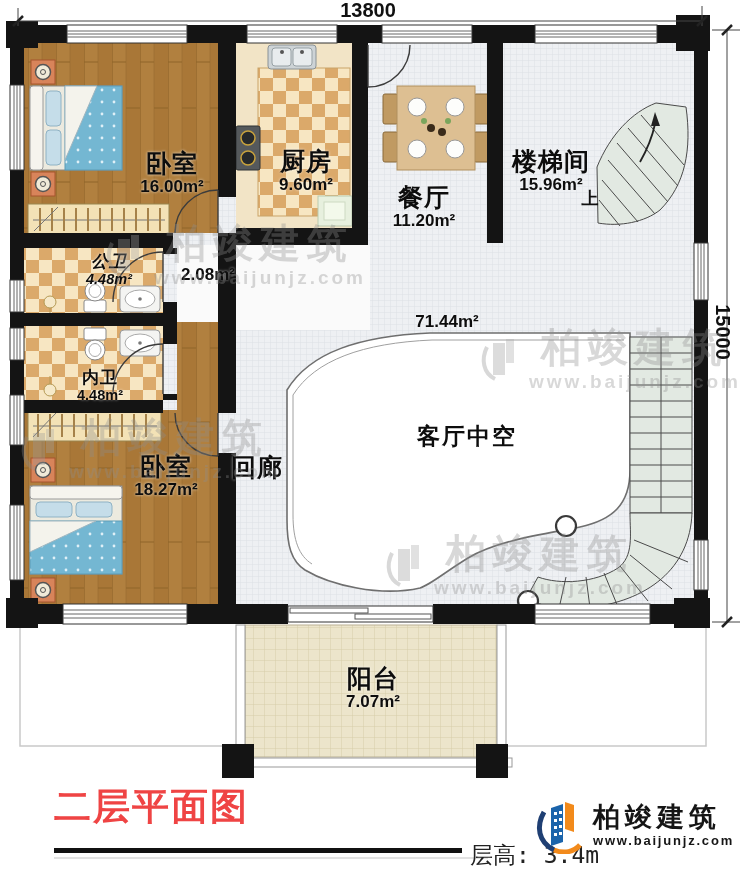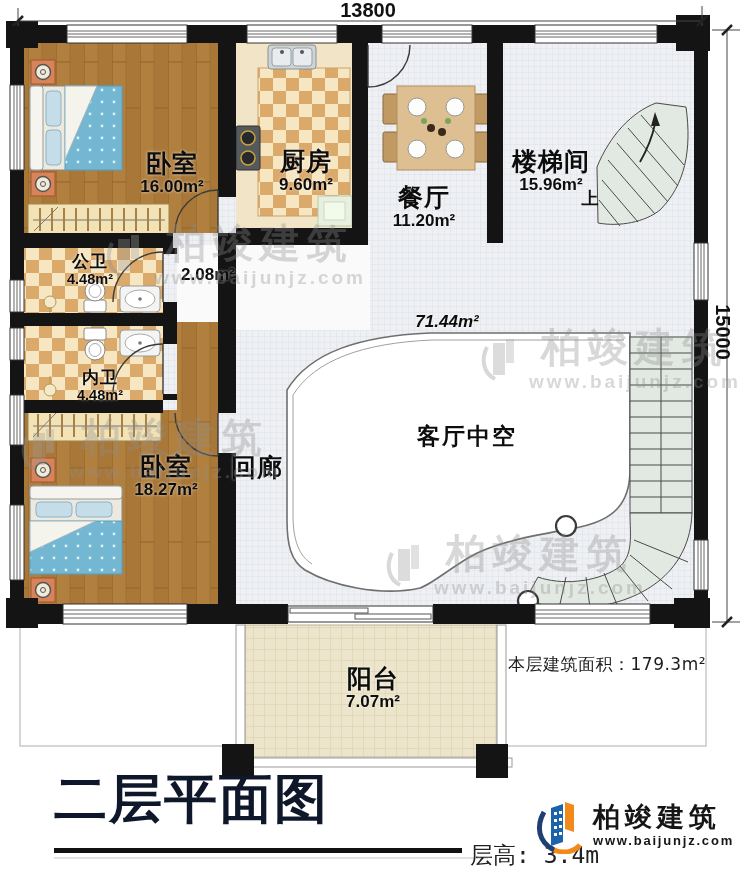--- a/index.html
+++ b/index.html
@@ -17,21 +17,21 @@
   .lbl.solo .ar{font-size:17px;}
   .dim{position:absolute;transform:translate(-50%,-50%);font-size:20px;font-weight:bold;
        color:#111;z-index:4;white-space:nowrap;}
   .dim.vert{transform:translate(-50%,-50%) rotate(90deg);}
   .wm{position:absolute;transform:translate(-50%,-50%);display:flex;align-items:center;
       gap:8px;opacity:.34;z-index:5;color:#8e8e8e;pointer-events:none;}
   .wm .col{text-align:center;}
   .wm .t{display:block;font-size:40px;font-weight:bold;letter-spacing:7px;line-height:1;}
   .wm .u{display:block;font-size:19px;font-weight:bold;letter-spacing:3px;margin-top:4px;}
   #titleblock{position:absolute;left:0;top:762px;width:750px;height:110px;z-index:6;}
-  #main-title{position:absolute;left:54px;top:2px;font-size:53px;font-weight:bold;color:#0f172a;
+  #main-title{position:absolute;left:54px;top:20px;font-size:37px;font-weight:bold;color:#ef4444;
               letter-spacing:2px;}
   #scale-txt{position:absolute;left:340px;top:22px;font-size:46px;color:#1a1a1a;font-weight:500;
              font-family:"DejaVu Sans Mono","Liberation Mono",monospace;letter-spacing:-1px;}
   #title-underline{position:absolute;left:54px;top:86px;width:408px;height:5px;background:#111;}
   #title-underline2{position:absolute;left:54px;top:95px;width:434px;height:2px;background:#e2e2e2;}
   #floor-height{position:absolute;left:470px;top:78px;font-size:23px;color:#222;
                 font-family:"DejaVu Sans Mono","Liberation Mono",monospace;}
   #area-note{position:absolute;left:508px;top:653px;font-size:17px;color:#1c1c1c;z-index:4;
              letter-spacing:.5px;font-family:"DejaVu Sans","Liberation Sans",sans-serif;}
   #brand{position:absolute;left:534px;top:36px;display:flex;align-items:center;gap:7px;}
@@ -442,39 +442,39 @@
   <span class="ar">9.60m²</span>
 </div>
 <div class="lbl" style="left:424px;top:207px;">
   <span class="nm">餐厅</span>
   <span class="ar">11.20m²</span>
 </div>
 <div class="lbl" style="left:551px;top:171px;">
   <span class="nm">楼梯间</span>
   <span class="ar">15.96m²</span>
 </div>
-<div class="lbl small" style="left:90px;top:270px;">
+<div class="lbl small" style="left:109px;top:270px;font-style:italic;">
   <span class="nm">公卫</span>
   <span class="ar">4.48m²</span>
 </div>
 <div class="lbl solo" style="left:208px;top:275px;">
   <span class="ar">2.08m²</span>
 </div>
 <div class="lbl small" style="left:100px;top:386px;">
   <span class="nm">内卫</span>
   <span class="ar">4.48m²</span>
 </div>
 <div class="lbl" style="left:166px;top:476px;">
   <span class="nm">卧室</span>
   <span class="ar">18.27m²</span>
 </div>
 <div class="lbl" style="left:257px;top:468px;font-family:Liberation Serif, serif;">
   <span class="nm">回廊</span>
 </div>
-<div class="lbl solo" style="left:447px;top:322px;font-style:italic;">
+<div class="lbl solo" style="left:447px;top:322px;">
   <span class="ar">71.44m²</span>
 </div>
 <div class="lbl big" style="left:467px;top:437px;">
   <span class="nm">客厅中空</span>
 </div>
 <div class="lbl" style="left:373px;top:688px;">
   <span class="nm">阳台</span>
   <span class="ar">7.07m²</span>
 </div>
 <div class="uplbl" style="left:590px;top:198px;">上</div>
@@ -517,23 +517,20 @@
     <path d="M8,10 C2,22 4,36 16,42" fill="none" stroke="#8e8e8e" stroke-width="4"></path>
     <rect x="14" y="6" width="12" height="32" fill="#9a9a9a"></rect>
     <rect x="27" y="2" width="8" height="24" fill="#a8a8a8"></rect>
   </svg>
   <span class="col">
     <span class="t">柏竣建筑</span>
     <span class="u">www.baijunjz.com</span>
   </span>
 </div>
 
-<div id="area-note">
-  <span>本层建筑面积：</span><span>179.3m²</span>
-</div>
 
 <div id="titleblock">
   <div id="main-title">二层平面图</div>
   <div id="title-underline"></div>
   <div id="title-underline2"></div>
   <div id="floor-height">
     <span>层高:</span>
     <span>3.4m</span>
   </div>
   <div id="brand">

